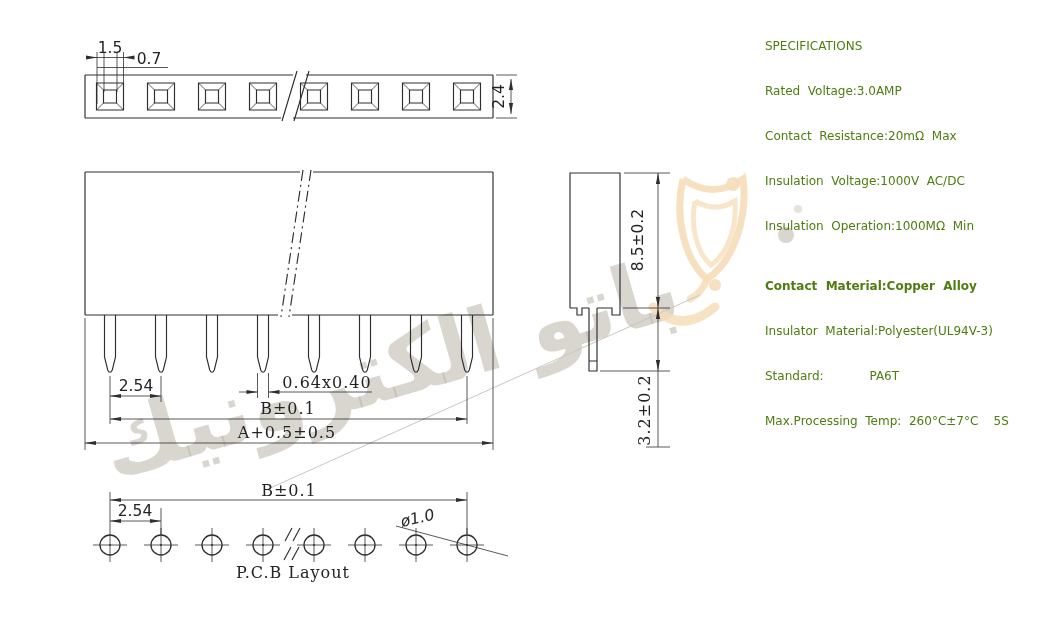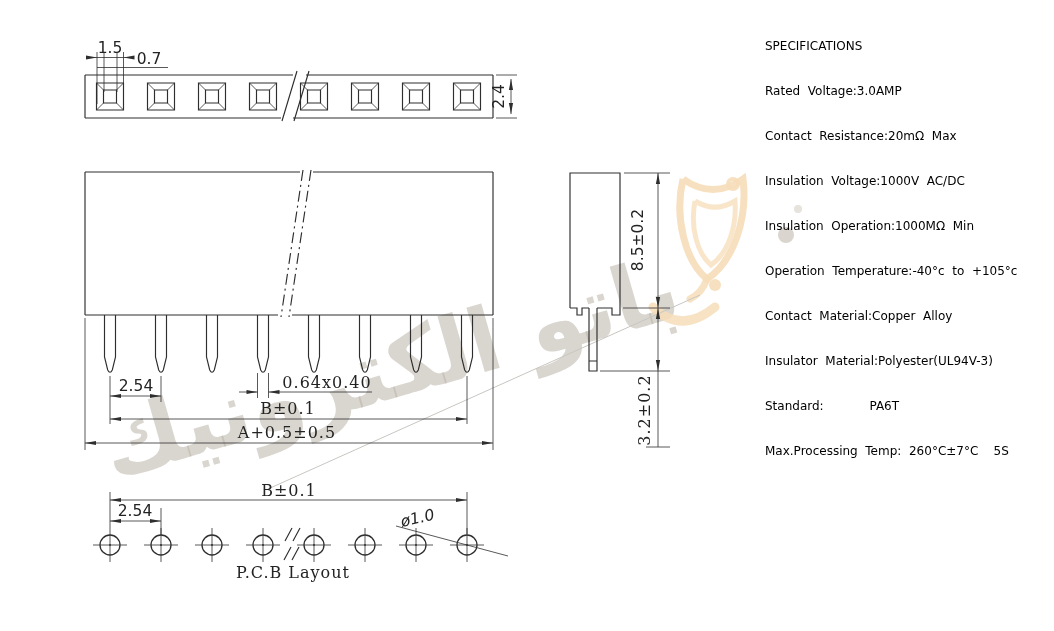--- a/index.html
+++ b/index.html
@@ -13,24 +13,24 @@
            z-index:1;user-select:none;}
   #wm-logo{position:absolute;left:645px;top:165px;z-index:1;}
   
   #drawing{position:absolute;left:0;top:0;z-index:2;}
   .ln{stroke:#2e2e2e;stroke-width:1.15;fill:none;stroke-linecap:butt;}
   .thin{stroke:#2e2e2e;stroke-width:0.8;fill:none;}
   .wmln{stroke:#c9c6c1;stroke-width:1;fill:none;}
   .dserif{font-family:"DejaVu Serif","Liberation Serif",serif;font-size:16px;fill:#232323;letter-spacing:1px;}
   .dsans{font-family:"DejaVu Sans","Liberation Sans",sans-serif;font-size:15.5px;fill:#232323;}
   
-  #specs{position:absolute;left:765px;top:9px;z-index:4;color:#000000;
+  #specs{position:absolute;left:765px;top:9px;z-index:4;color:#4d7c0f;
          font-family:"DejaVu Sans","Liberation Sans",sans-serif;font-size:12px;line-height:15px;
          white-space:pre;}
-  #specs .blk2{margin-top:0;}
+  #specs .blk2{margin-top:15px;font-weight:bold;}
 </style>
 </head>
 <body>
 
 <div id="stage">
 
   <div id="wm-text">باتو الكترونيك</div>
 
   <svg id="wm-logo" width="170" height="180" viewBox="0 0 170 180">
     <path d="M38 14 C58 28 78 28 98 14 C103 54 88 97 62 114 C40 96 29 52 38 14" stroke="#f6ddb9" stroke-width="7" fill="none" opacity="0.9"></path>
@@ -176,20 +176,19 @@
       <text x="293" y="578" text-anchor="middle" class="dserif" letter-spacing="2">P.C.B Layout</text>
     </g>
   </svg>
 
   <div id="specs">
     <div>SPECIFICATIONS</div>
     <div>Rated  Voltage:3.0AMP</div>
     <div>Contact  Resistance:20mΩ  Max</div>
     <div>Insulation  Voltage:1000V  AC/DC</div>
     <div>Insulation  Operation:1000MΩ  Min</div>
-    <div>Operation  Temperature:-40°c  to  +105°c</div>
     <div class="blk2">Contact  Material:Copper  Alloy</div>
     <div>Insulator  Material:Polyester(UL94V-3)</div>
     <div>Standard:            PA6T</div>
     <div>Max.Processing  Temp:  260°C±7°C    5S</div>
   </div>
 
 </div>
 
 </body></html>

